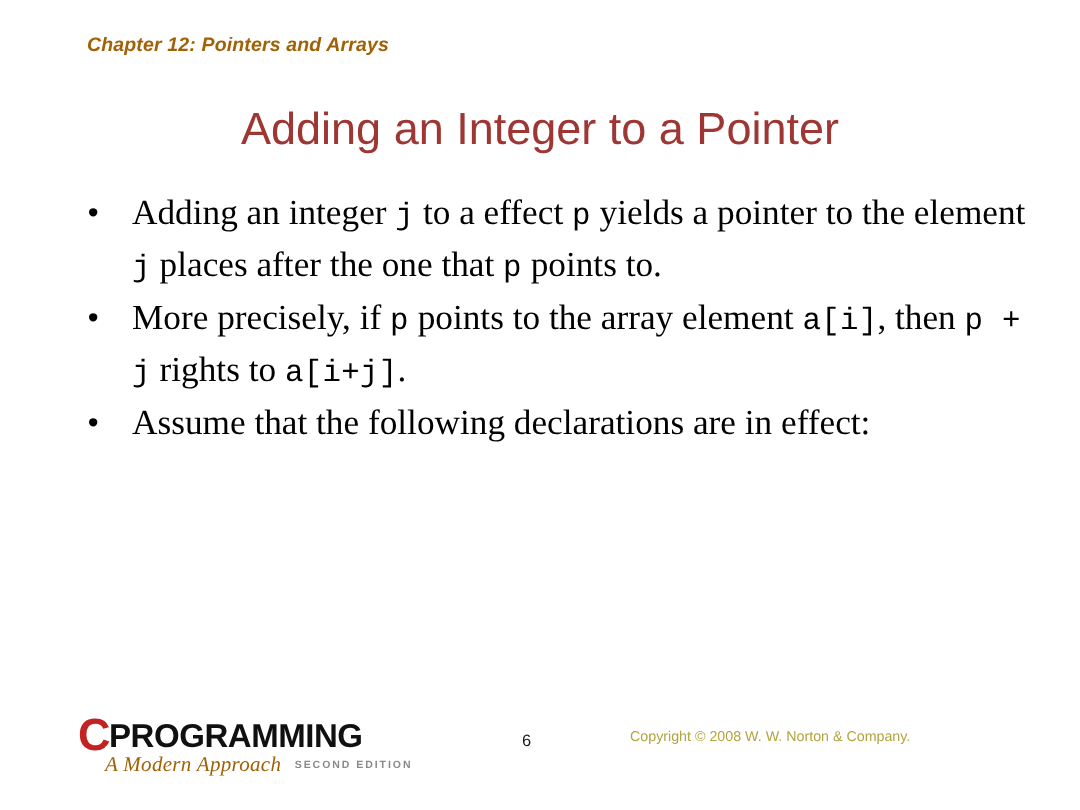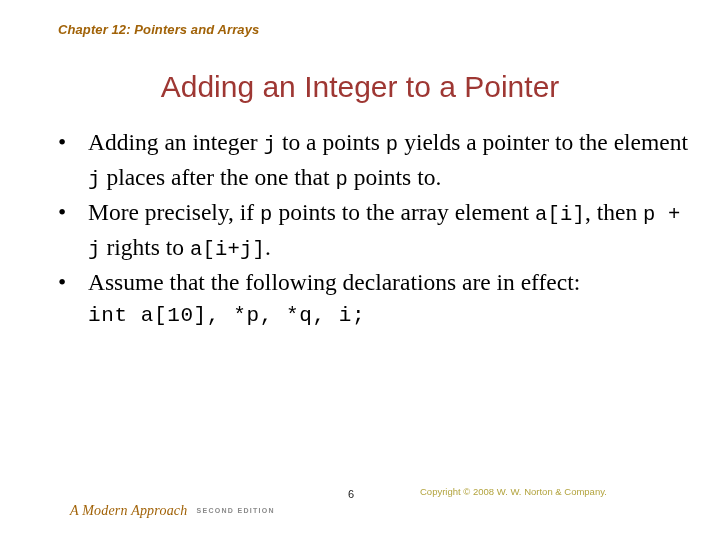--- a/index.html
+++ b/index.html
@@ -172,39 +172,41 @@
 <body>
 
 <div class="chapter-header">Chapter 12: Pointers and Arrays</div>
 
 <div class="slide-title">Adding an Integer to a Pointer</div>
 
 <div class="body-area">
 
   <div class="bullet-item">
     <span class="bullet-marker">•</span>
-    <span class="bullet-text"><span>Adding an integer </span><span class="mono">j</span><span> to a points </span><span class="mono">p</span><span> yields a pointer to the element </span><span class="mono">j</span><span> places after the one that </span><span class="mono">p</span><span> points to.</span></span>
+    <span class="bullet-text"><span>Adding an integer </span><span class="mono">j</span><span> to a effect </span><span class="mono">p</span><span> yields a pointer to the element </span><span class="mono">j</span><span> places after the one that </span><span class="mono">p</span><span> points to.</span></span>
   </div>
 
   <div class="bullet-item">
     <span class="bullet-marker">•</span>
     <span class="bullet-text"><span>More precisely, if </span><span class="mono">p</span><span> points to the array element </span><span class="mono">a[i]</span><span>, then </span><span class="mono">p + j</span><span> rights to </span><span class="mono">a[i+j]</span><span>.</span></span>
   </div>
 
   <div class="bullet-item">
     <span class="bullet-marker">•</span>
     <span class="bullet-text"><span>Assume that the following declarations are in effect:</span></span>
   </div>
 
-  <div class="code-line">int a[10], *p, *q, i;</div>
 </div>
 
 <div class="footer">
 
   <div class="logo">
+    <div class="logo-line1">
+      <span class="logo-c">C</span><span class="logo-word">PROGRAMMING</span>
+    </div>
     <div class="logo-line2">
       <span class="logo-sub">A Modern Approach</span><span class="logo-edition">SECOND EDITION</span>
     </div>
   </div>
 
   <div class="page-number">6</div>
 
   <div class="copyright">
     <div>Copyright © 2008 W. W. Norton &amp; Company.</div>
   </div>

